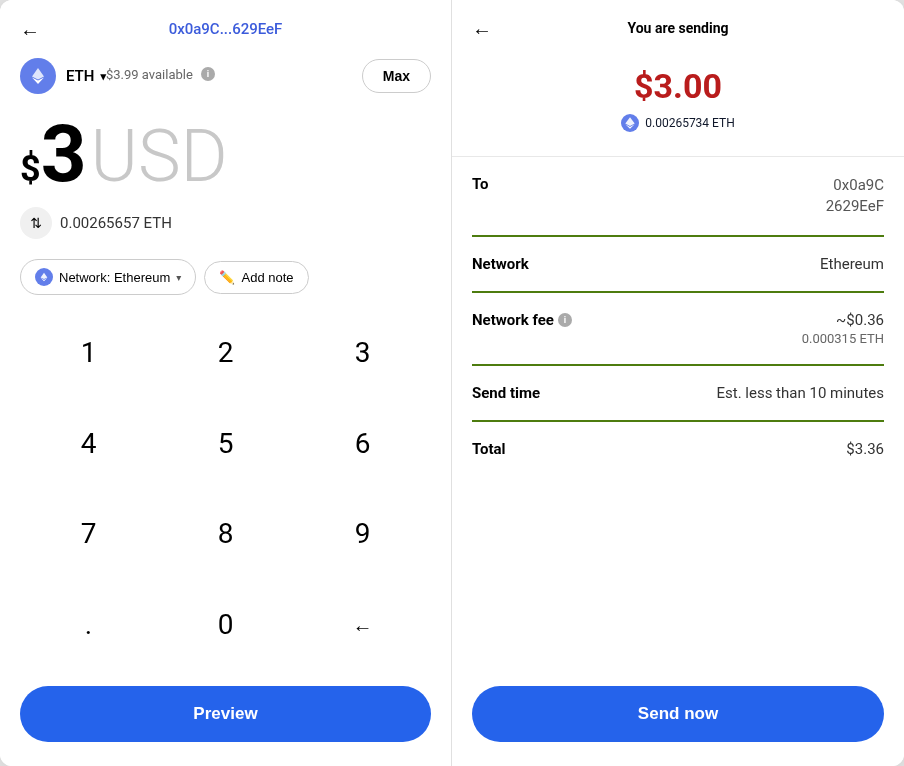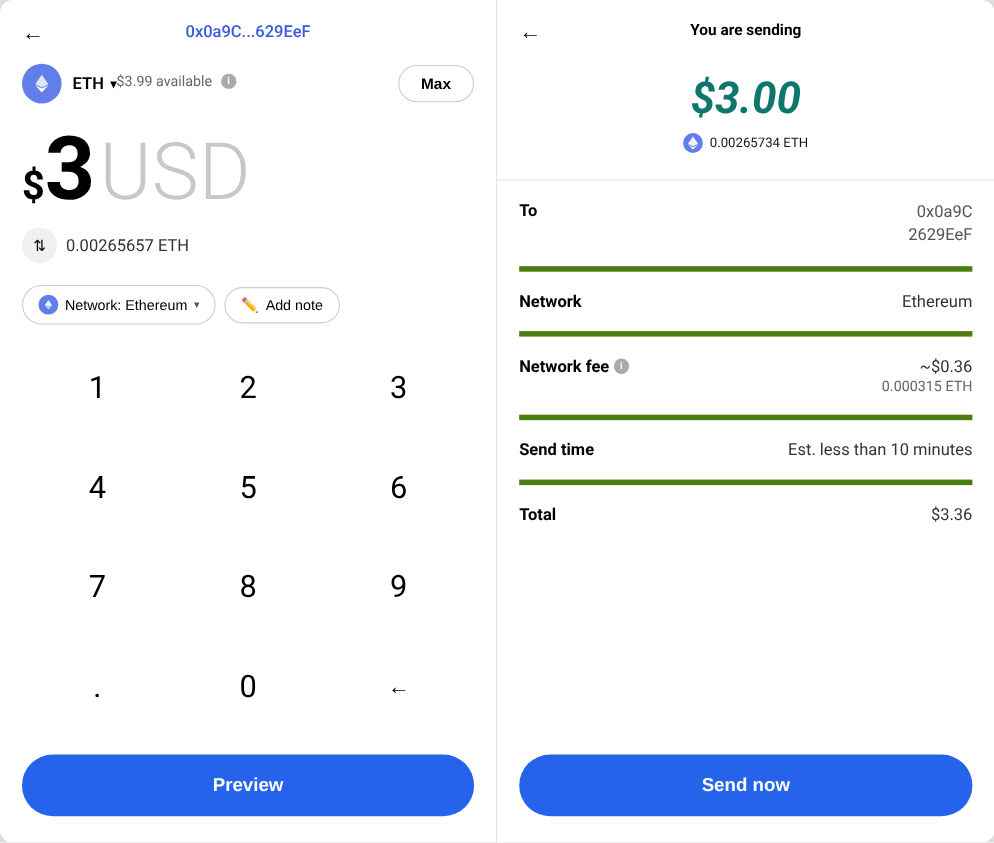--- a/index.html
+++ b/index.html
@@ -262,45 +262,44 @@
       color: #000;
     }
     .sending-amount-section {
       display: flex;
       flex-direction: column;
       align-items: center;
       padding: 20px 20px 24px;
       border-bottom: 1px solid #e8e8e8;
     }
     .sending-usd {
-      font-size: 40px;
+      font-size: 34px;
       font-weight: 700;
-      color: #0f766e;
+      color: #b91c1c;
       margin-bottom: 8px;
-      font-style: italic;
     }
     .sending-eth-row {
       display: flex;
       align-items: center;
       gap: 6px;
     }
     .sending-eth-text {
       font-size: 12px;
       color: #0f172a;
     }
     .detail-rows {
       flex: 1;
       padding: 0 20px;
     }
     .detail-row {
       display: flex;
       justify-content: space-between;
       align-items: flex-start;
       padding: 18px 0;
-      border-bottom: 5px solid #4d7c0f;
+      border-bottom: 2px solid #4d7c0f;
     }
     .detail-row:last-child {
       border-bottom: none;
     }
     .detail-label {
       font-size: 15px;
       font-weight: 700;
       color: #000;
       display: flex;
       align-items: center;

